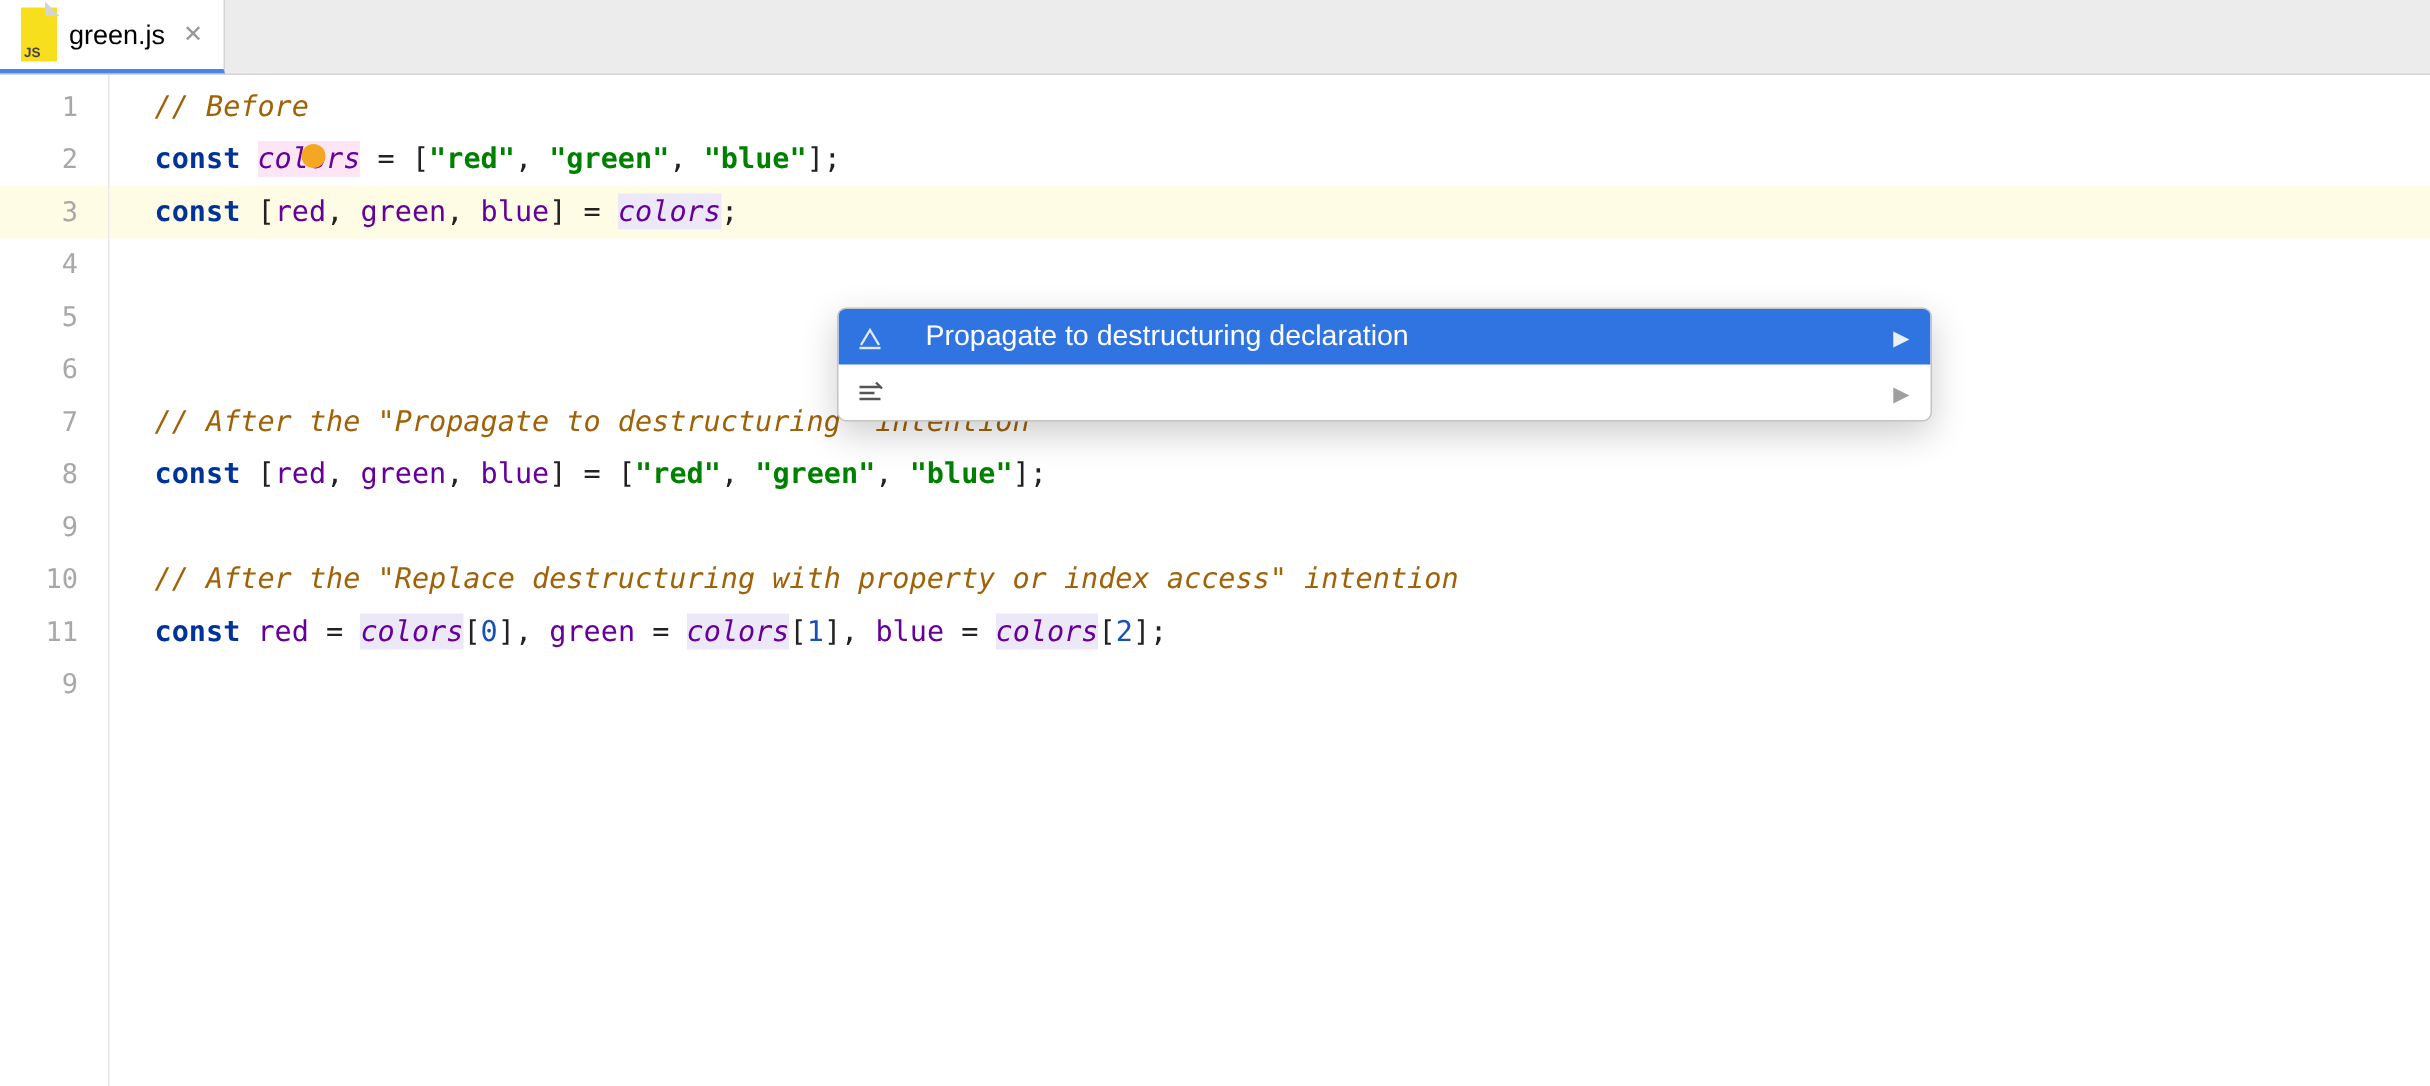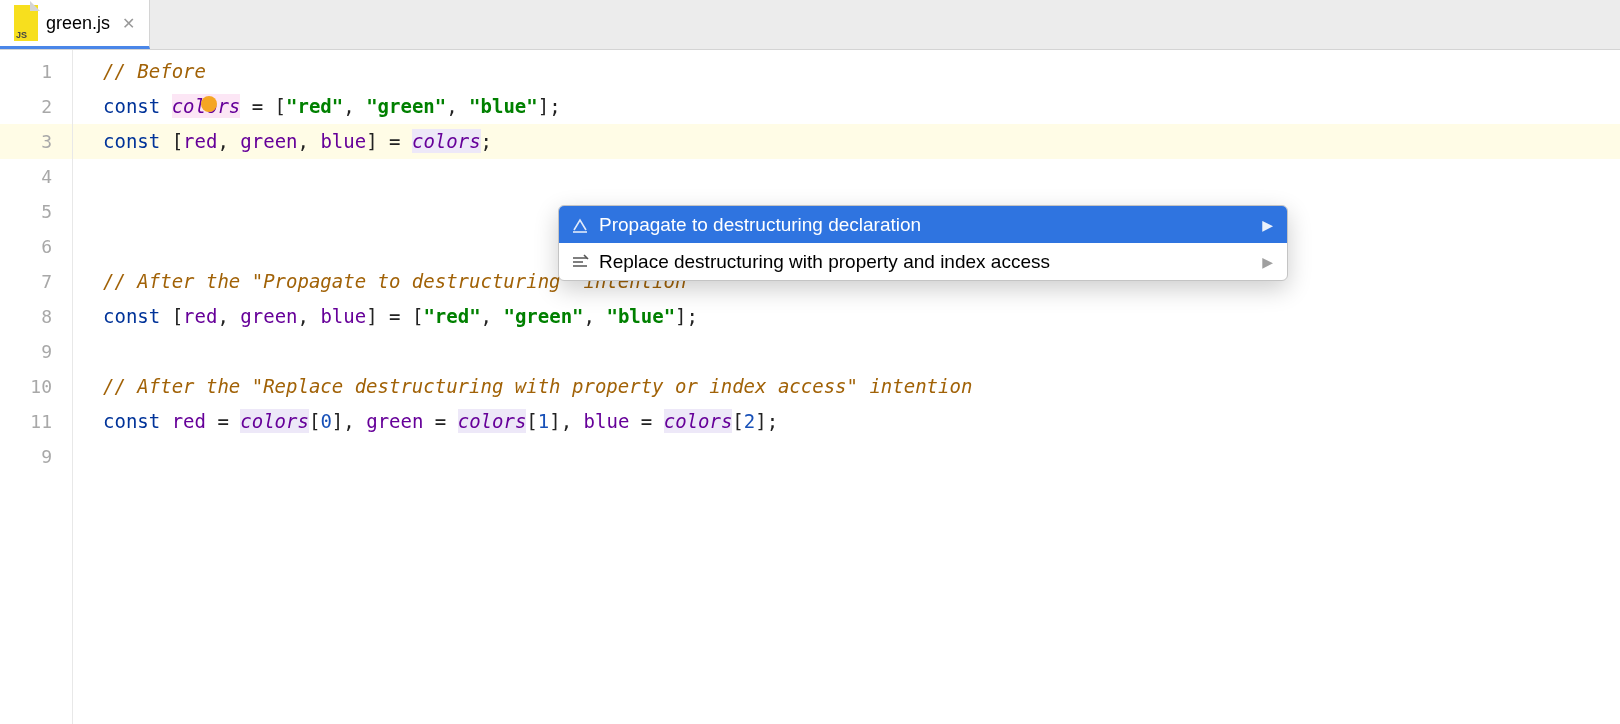--- a/index.html
+++ b/index.html
@@ -92,21 +92,21 @@
     line-height: 35px;
     white-space: pre;
     font-size: 19px;
   }
   .code-line.current {
     background: #fffce6;
     margin-left: -30px;
     padding-left: 30px;
   }
   
-  .kw { color: #003399; font-weight: normal; }
+  .kw { color: #003399; font-weight: bold; }
   .cmt { color: #a16207; font-style: italic; }
   .str { color: #008000; font-weight: bold; }
   .defn { color: #660099; }
   .defn-hl { color: #660099; font-style: italic; background: #fce6f5; padding: 1px 0; }
   .ref-hl { background: #ede8f8; color: #660099; font-style: italic; padding: 1px 0; }
   .num { color: #1750b8; }
   .punct { color: #222; }
 
   
   .bulb {
@@ -131,21 +131,21 @@
     box-shadow: 0 8px 24px rgba(0,0,0,0.20);
     overflow: hidden;
     font-family: -apple-system, 'Segoe UI', sans-serif;
     font-size: 19px;
     min-width: 730px;
   }
   .intention-item {
     display: flex;
     align-items: center;
     padding: 6px 14px 6px 12px;
-    gap: 10px;
+    gap: 28px;
     cursor: pointer;
     height: 37px;
   }
   .intention-item.selected {
     background: #2f74e0;
     color: #ffffff;
   }
   .intention-item .chev {
     margin-left: auto;
     font-size: 14px;
@@ -224,19 +224,18 @@
         <span>Propagate to destructuring declaration</span>
         <span class="chev">▶</span>
       </div>
       <div class="intention-item">
         <span class="intention-icon">
           <svg viewBox="0 0 18 18">
               <path d="M2 5 L16 5 M2 9 L12 9 M2 13 L16 13" stroke="#555" stroke-width="1.6"></path>
               <path d="M13 2 L17 6" stroke="#555" stroke-width="1.6"></path>
             </svg>
         </span>
-        <span>Replace destructuring with property and index access</span>
         <span class="chev" style="color:#777">▶</span>
       </div>
     </div>
 
   </div>
 </div>
 
 </body></html>

